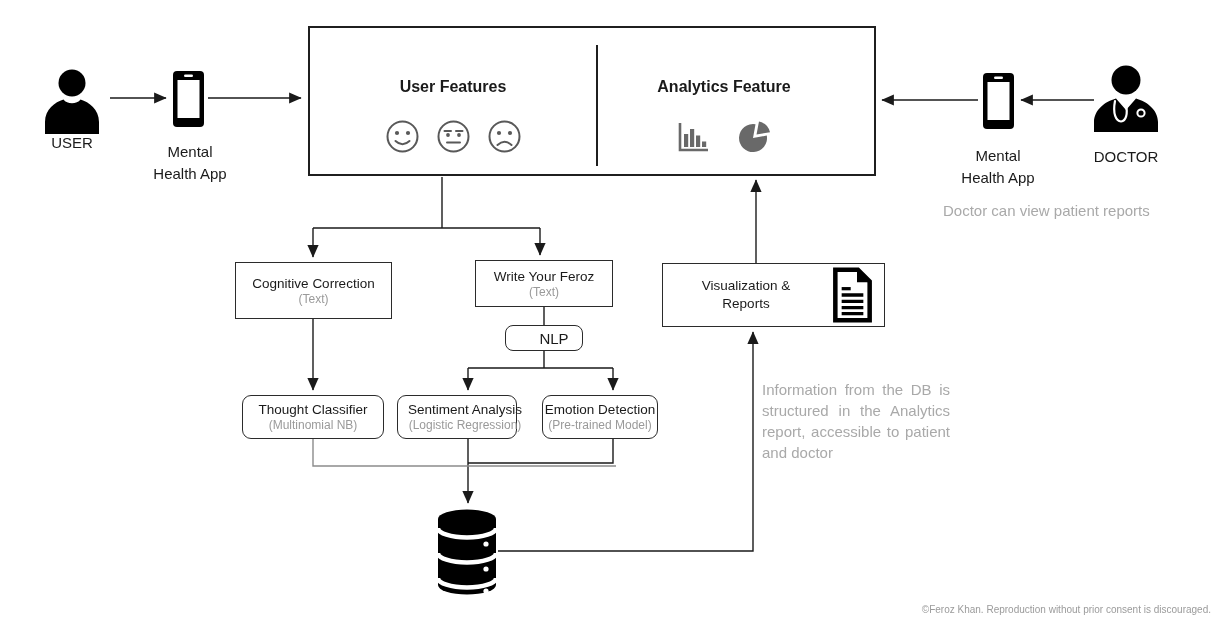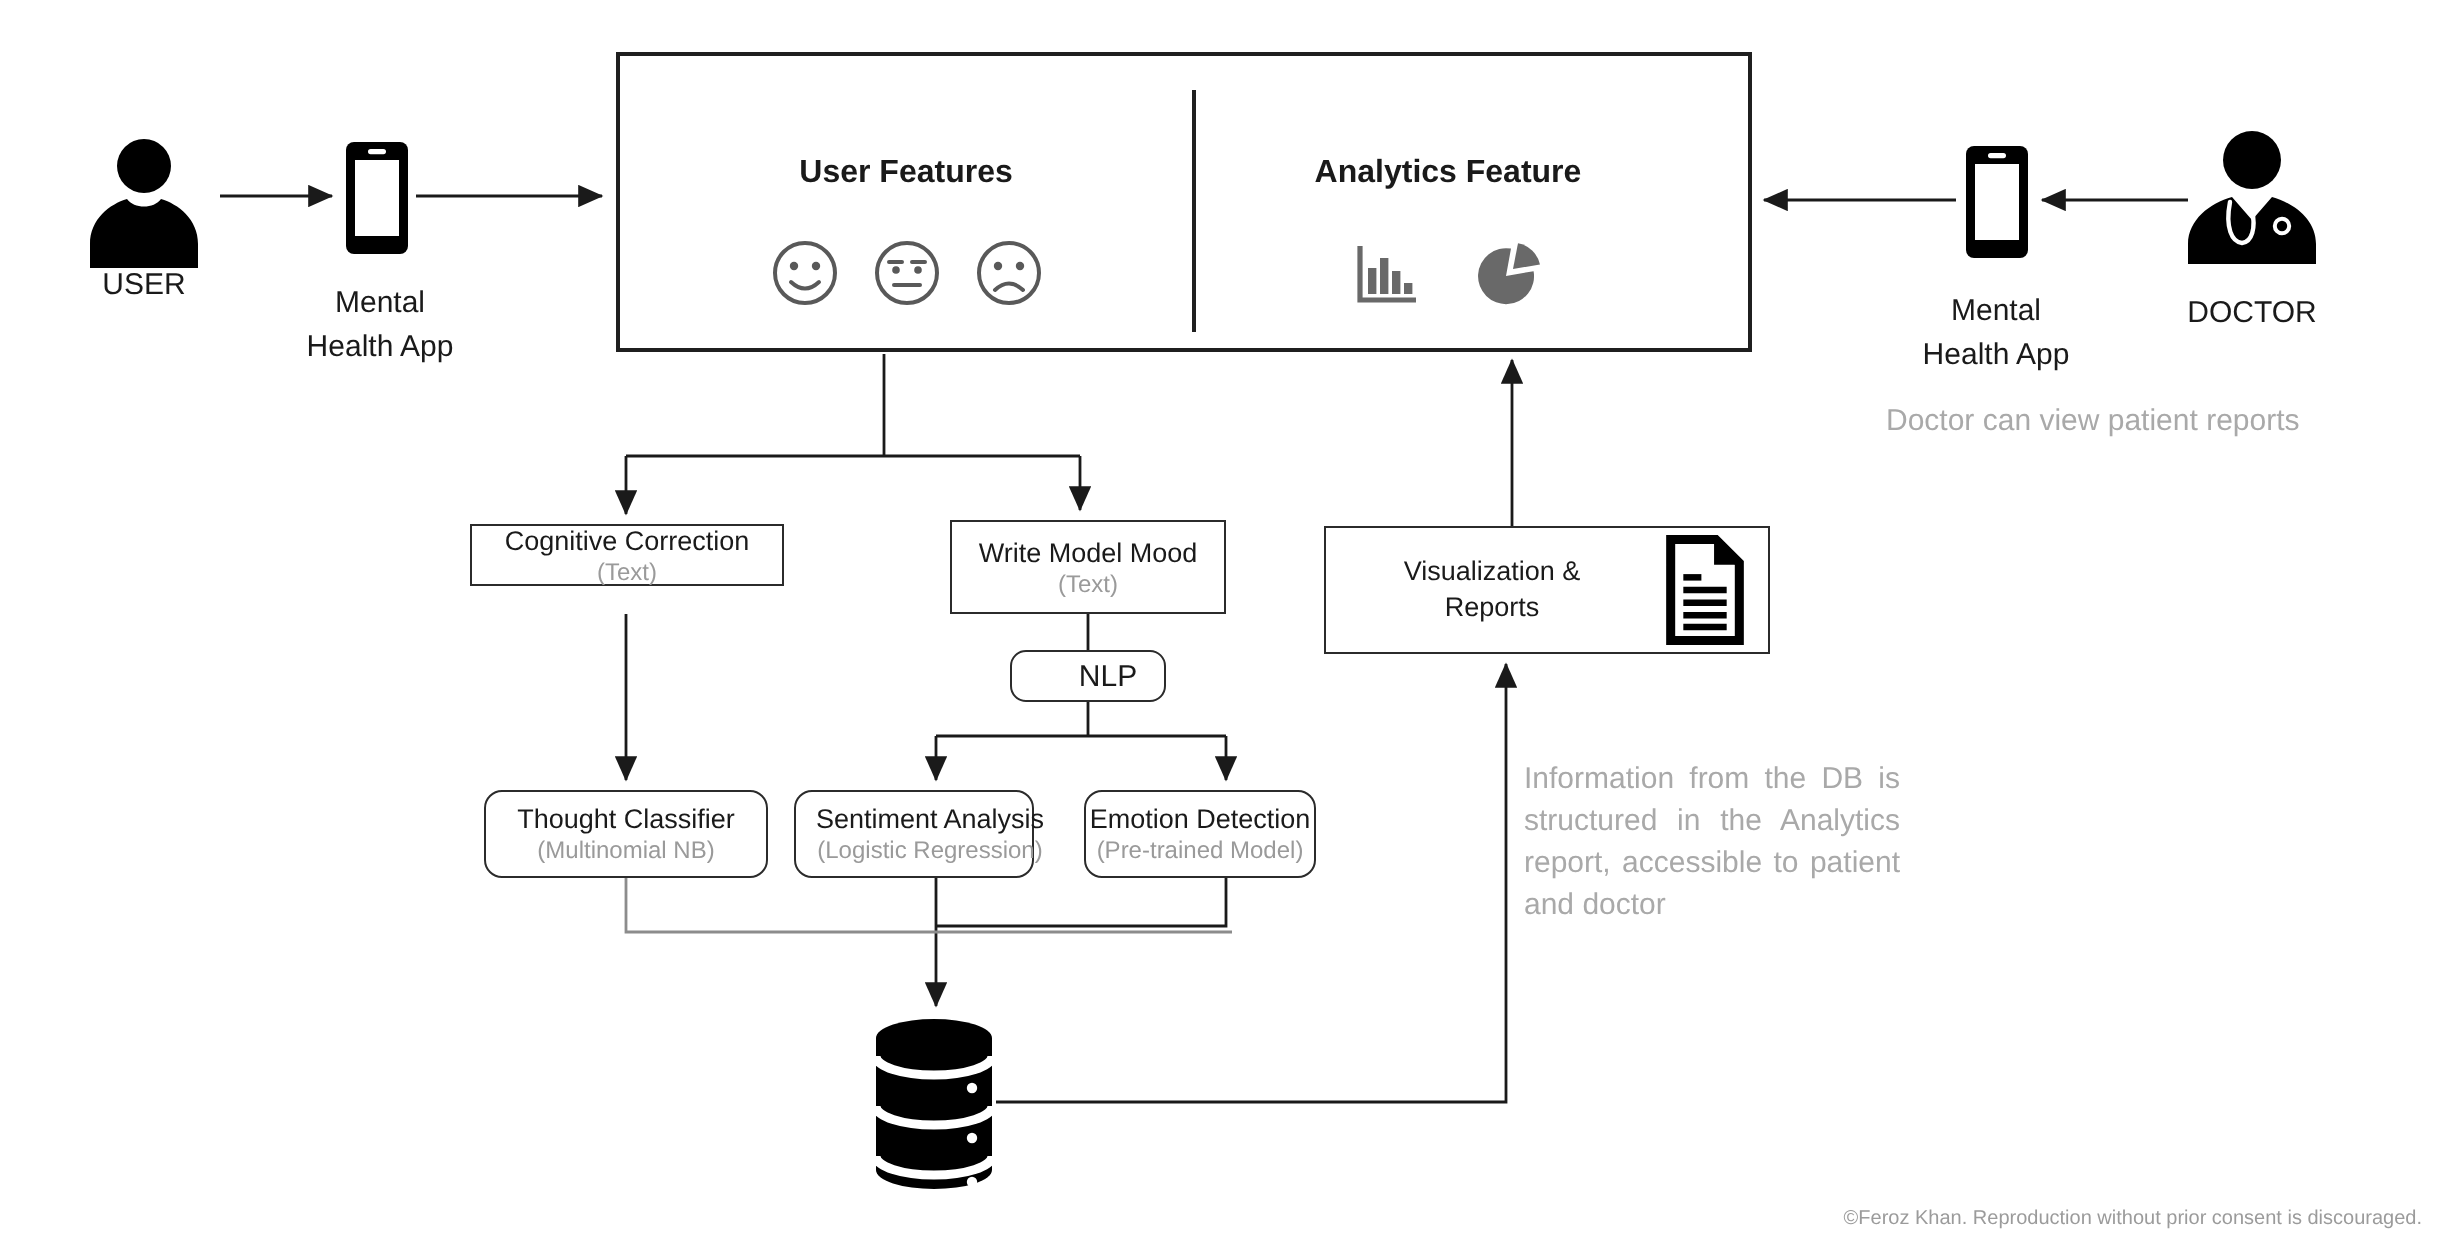--- a/index.html
+++ b/index.html
@@ -148,27 +148,27 @@
   <svg class="abs" style="left:1090px;top:64px;" width="72" height="68" viewBox="0 0 72 68">
     <circle cx="36" cy="16" r="14.5" fill="#000"></circle>
     <path d="M4,68 V58 C4,46 15,37.5 26,34.5 L36,46 L46,34.5 C57,37.5 68,46 68,58 V68 Z" fill="#000"></path>
     <path d="M25,37 C22.5,50 26,57 31,57.5 C36,57 38,50 36,41" fill="none" stroke="#fff" stroke-width="2.2" stroke-linecap="round"></path>
     <circle cx="51" cy="49" r="3.6" fill="none" stroke="#fff" stroke-width="2"></circle>
   </svg>
   <div class="abs caption" style="left:1086px;top:146px;width:80px;">DOCTOR</div>
 
   <div class="abs gray-note" style="left:943px;top:200px;width:250px;">Doctor can view patient reports</div>
 
-  <div class="node" style="left:235px;top:262px;width:157px;height:31px;">
+  <div class="node" style="left:235px;top:262px;width:157px;height:57px;">
     <div class="title">Cognitive Correction</div>
     <div class="subtitle">(Text)</div>
   </div>
 
   <div class="node" style="left:475px;top:260px;width:138px;height:47px;">
-    <div class="title">Write Model Mood</div>
+    <div class="title">Write Your Feroz</div>
     <div class="subtitle">(Text)</div>
   </div>
 
   <div class="node rounded" style="left:505px;top:325px;width:78px;height:26px;border-radius:8px;padding-left:20px;">
     <div class="title" style="font-size:15px;">NLP</div>
   </div>
 
   <div class="node rounded" style="left:242px;top:395px;width:142px;height:44px;">
     <div class="title">Thought Classifier</div>
     <div class="subtitle">(Multinomial NB)</div>

